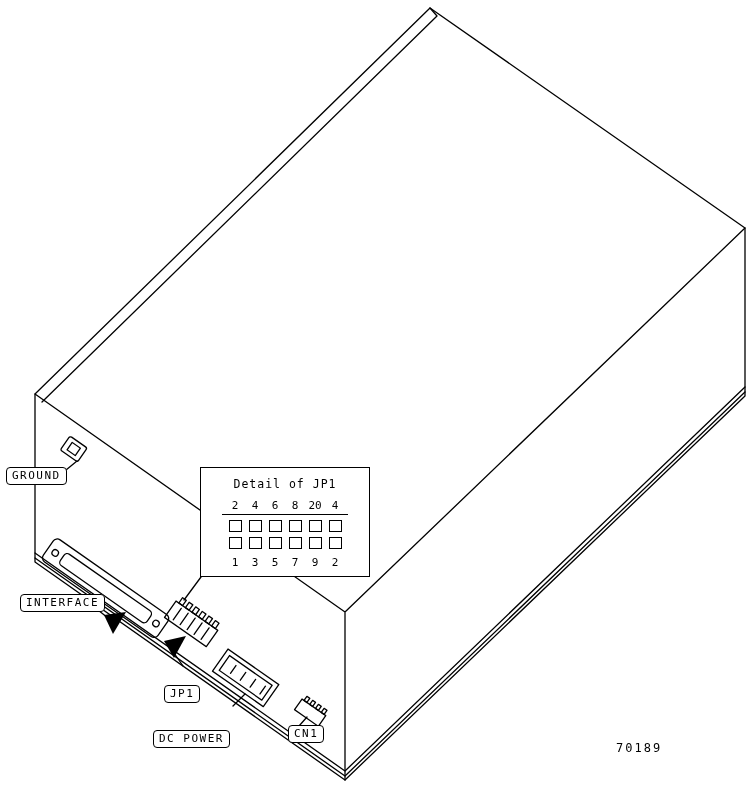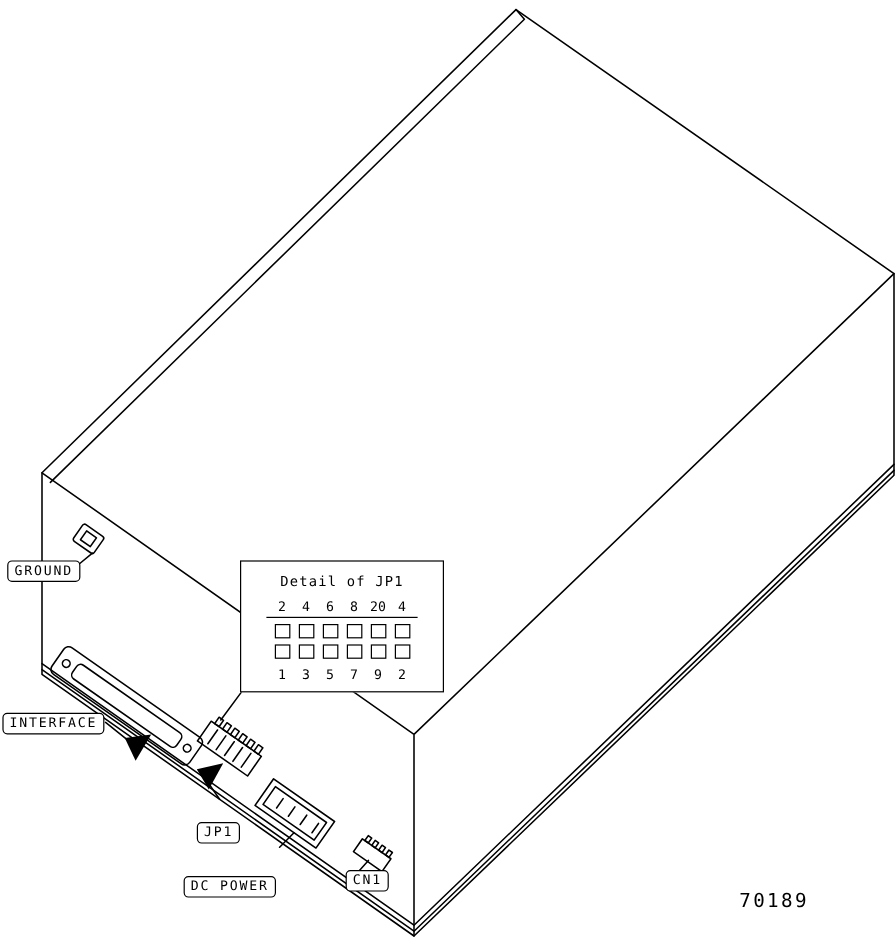--- a/index.html
+++ b/index.html
@@ -79,21 +79,21 @@
     height: 12px;
     border: 1px solid #000000;
     margin: 0 auto;
     box-sizing: border-box;
   }
   .figure-number {
     position: absolute;
     z-index: 2;
     left: 616px;
     top: 741px;
-    font-size: 16px;
+    font-size: 12px;
     letter-spacing: 2px;
     color: #000000;
   }
 </style>
 </head>
 <body>
 
 <div id="stage">
 
   <svg id="line-art" width="747" height="787" viewBox="0 0 747 787">
@@ -155,21 +155,21 @@
     </g>
 
     <g fill="#000000" stroke="none">
       <polygon points="126,612 104,615 113,634"></polygon>
       <polygon points="186,636 164,641 174,658"></polygon>
     </g>
   </svg>
 
   <div class="callout" style="left:6px; top:467px;">GROUND</div>
 
-  <div class="callout" style="left:2px; top:594px;">INTERFACE</div>
+  <div class="callout" style="left:20px; top:594px;">INTERFACE</div>
 
   <div class="callout" style="left:164px; top:665px;margin-top:20px;">JP1</div>
 
   <div class="callout" style="left:153px; top:730px;">DC POWER</div>
 
   <div class="callout" style="left:288px; top:725px;">CN1</div>
 
   <div class="inset">
     <div class="inset-title">Detail of JP1</div>
 

